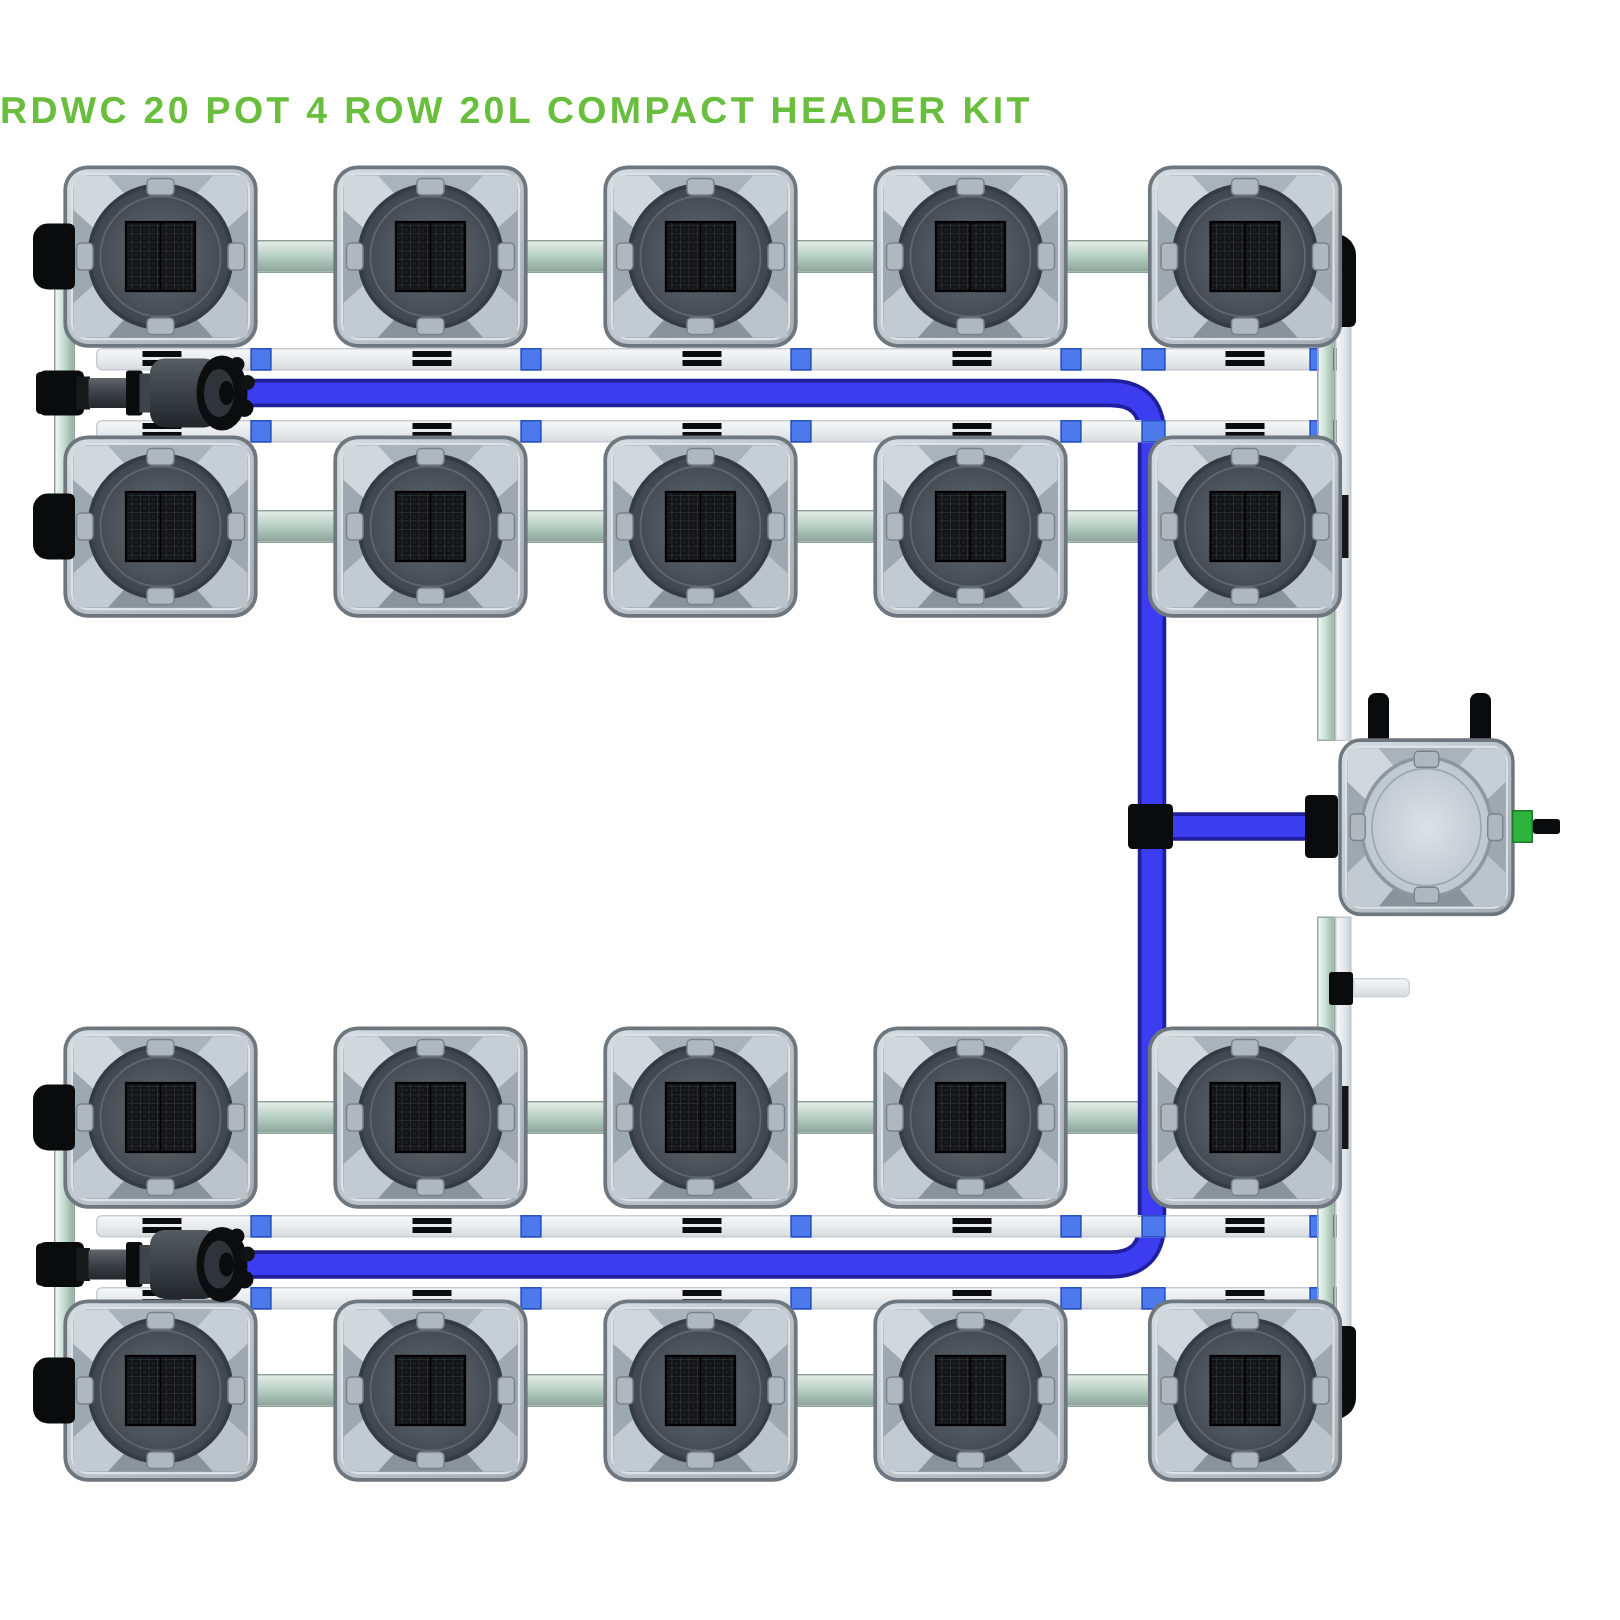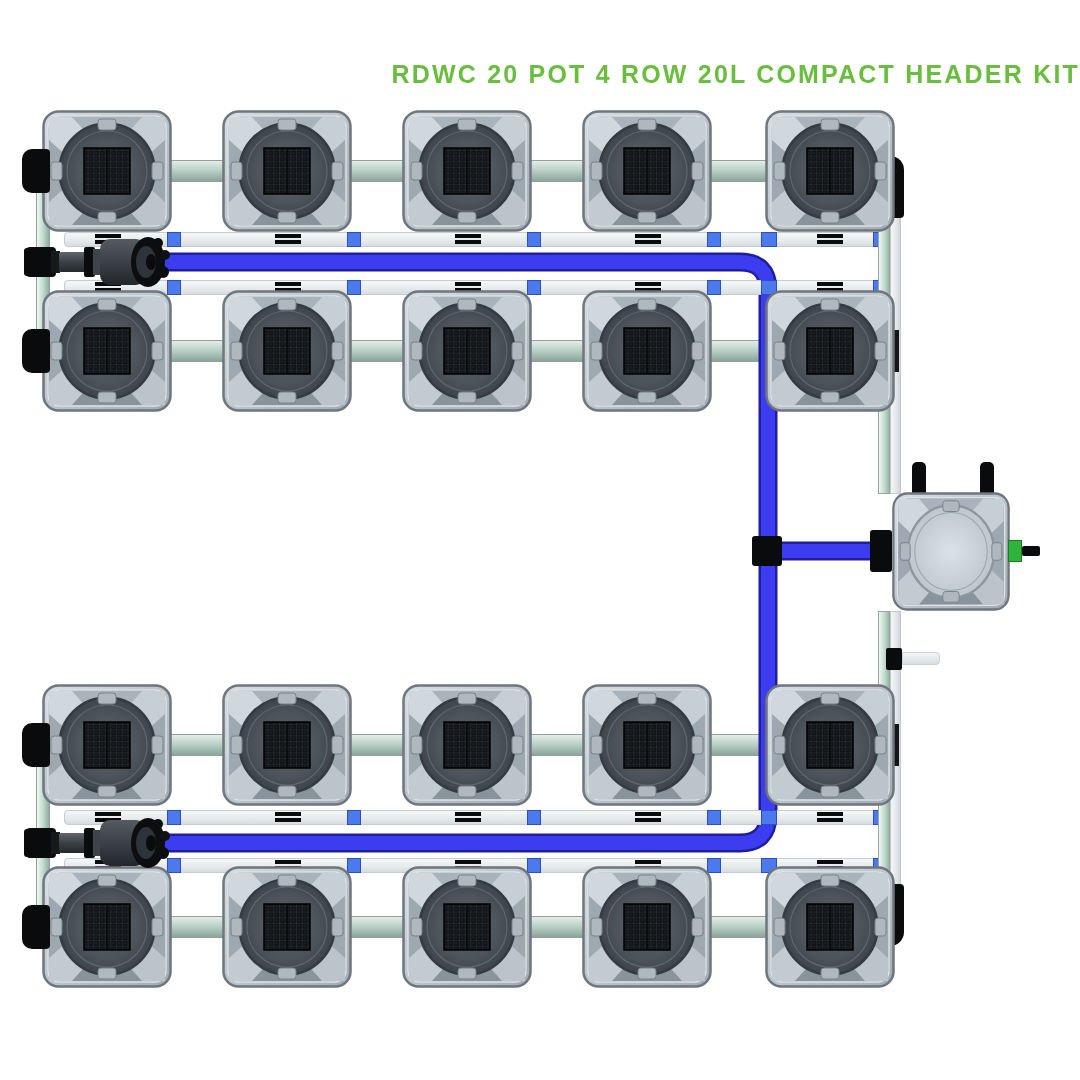--- a/index.html
+++ b/index.html
@@ -1,18 +1,18 @@
 <!DOCTYPE html>
 <html><head>
 <meta charset="utf-8">
 <style>
   html,body{margin:0;padding:0;background:#ffffff;}
   #canvas{position:relative;width:1080px;height:1080px;background:#ffffff;overflow:hidden;
           font-family:"Liberation Sans",sans-serif;}
-  .title{position:absolute;top:60px;left:0;right:0;text-align:right;
+  .title{position:absolute;top:60px;left:0;right:0;text-align:left;
          font-weight:bold;font-size:25px;letter-spacing:2.2px;z-index:10;}
   .abs{position:absolute;}
   .gpipe{position:absolute;height:22px;z-index:0;box-sizing:border-box;
          background:linear-gradient(#E4ECE7,#BBD2C8 45%,#8CA499);
          border:1px solid #8FA29A;border-radius:2px;}
   .tpipe{position:absolute;width:14px;z-index:3;box-sizing:border-box;
          background:linear-gradient(90deg,#F0F7F2,#C6DFD2 45%,#92AEA0);
          border:1px solid #8FA29A;}
   .rteal{position:absolute;width:12px;z-index:3;box-sizing:border-box;
          background:linear-gradient(90deg,#EFF6F1,#C6DFD2 50%,#9AB5A8);border:1px solid #96A9A1;}

